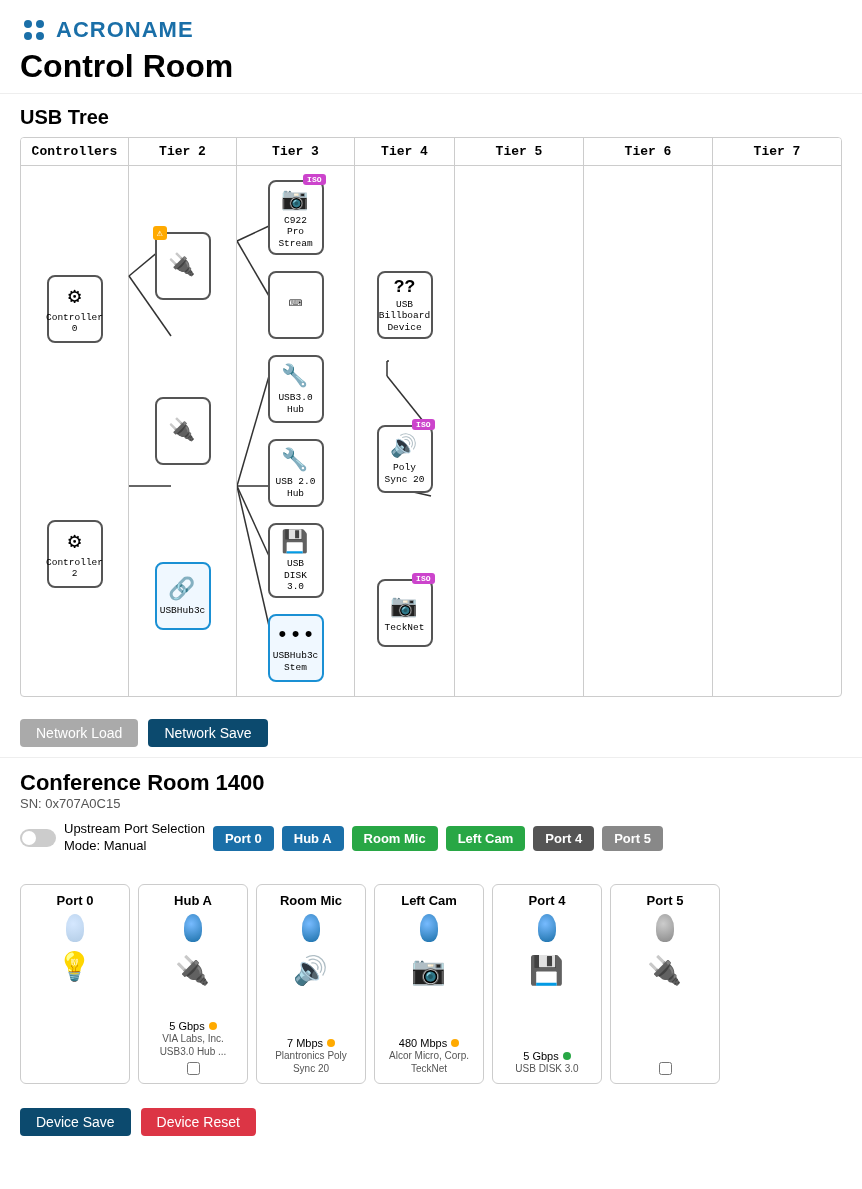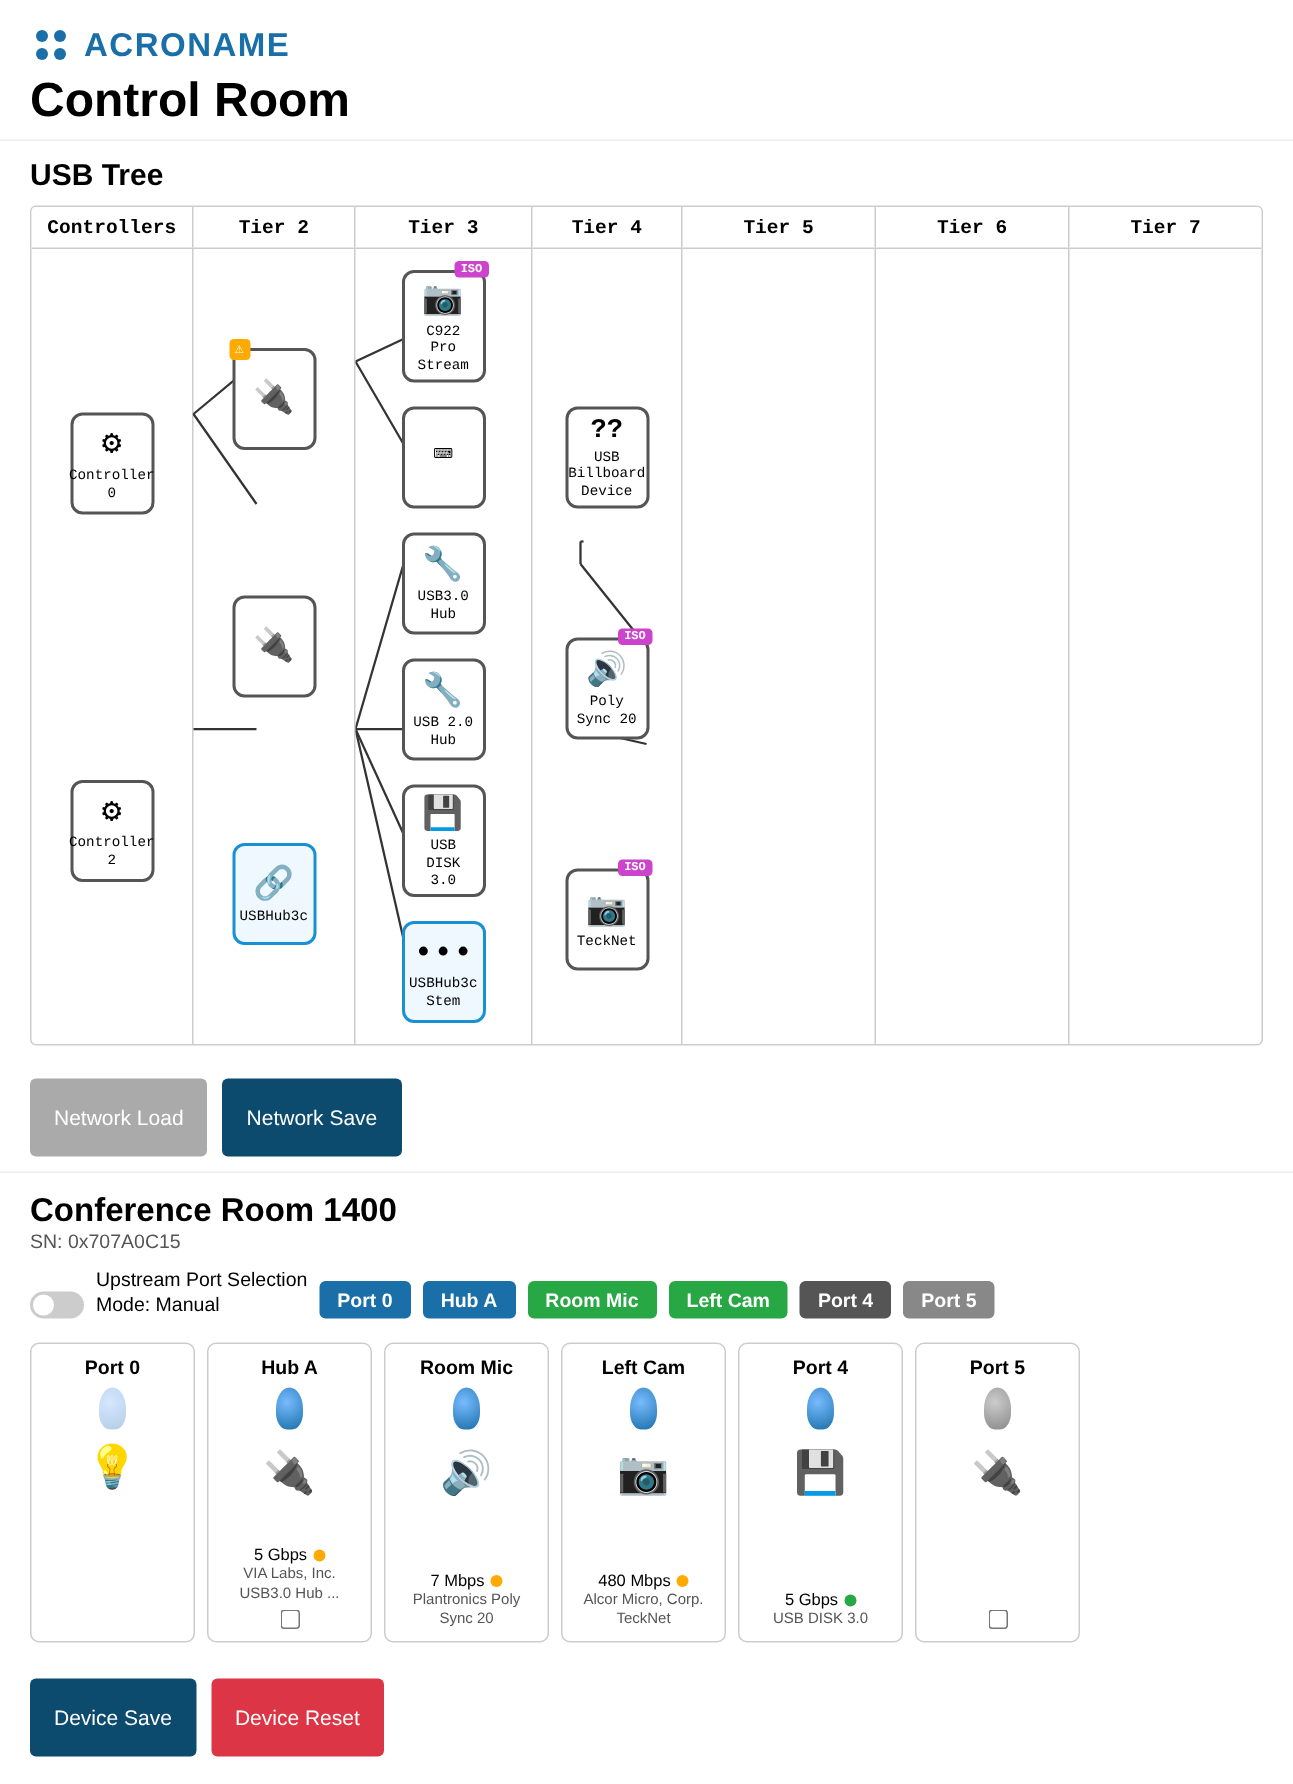--- a/index.html
+++ b/index.html
@@ -123,37 +123,37 @@
       position: absolute;
       top: 0; left: 0;
       width: 100%;
       height: 100%;
       pointer-events: none;
     }
 
     
     .btn-row { display: flex; gap: 10px; padding: 10px 20px; }
     .btn {
-      padding: 18px 16px;
+      padding: 6px 16px;
       border-radius: 4px;
       border: none;
       font-size: 14px;
       cursor: pointer;
       font-weight: 500;
     }
     .btn-gray { background: #aaa; color: #fff; }
     .btn-green { background: #0c4a6e; color: #fff; }
     .btn-red { background: #dc3545; color: #fff; }
 
     
     .conf-section { padding: 12px 20px; border-top: 1px solid #eee; }
     .conf-title { font-size: 22px; font-weight: bold; }
     .conf-sn { font-size: 13px; color: #555; margin-bottom: 10px; }
 
-    .upstream-row { display: flex; align-items: flex-end; gap: 8px; margin-bottom: 16px; flex-wrap: wrap; }
+    .upstream-row { display: flex; align-items: center; gap: 8px; margin-bottom: 29px; flex-wrap: wrap; }
     .toggle-switch {
       width: 36px; height: 18px; background: #ccc; border-radius: 9px;
       position: relative; cursor: pointer;
     }
     .toggle-switch .knob {
       width: 14px; height: 14px; background: #fff; border-radius: 50%;
       position: absolute; top: 2px; left: 2px; transition: left 0.2s;
     }
     .upstream-label { font-size: 13px; line-height: 1.3; }
     .port-tab {

